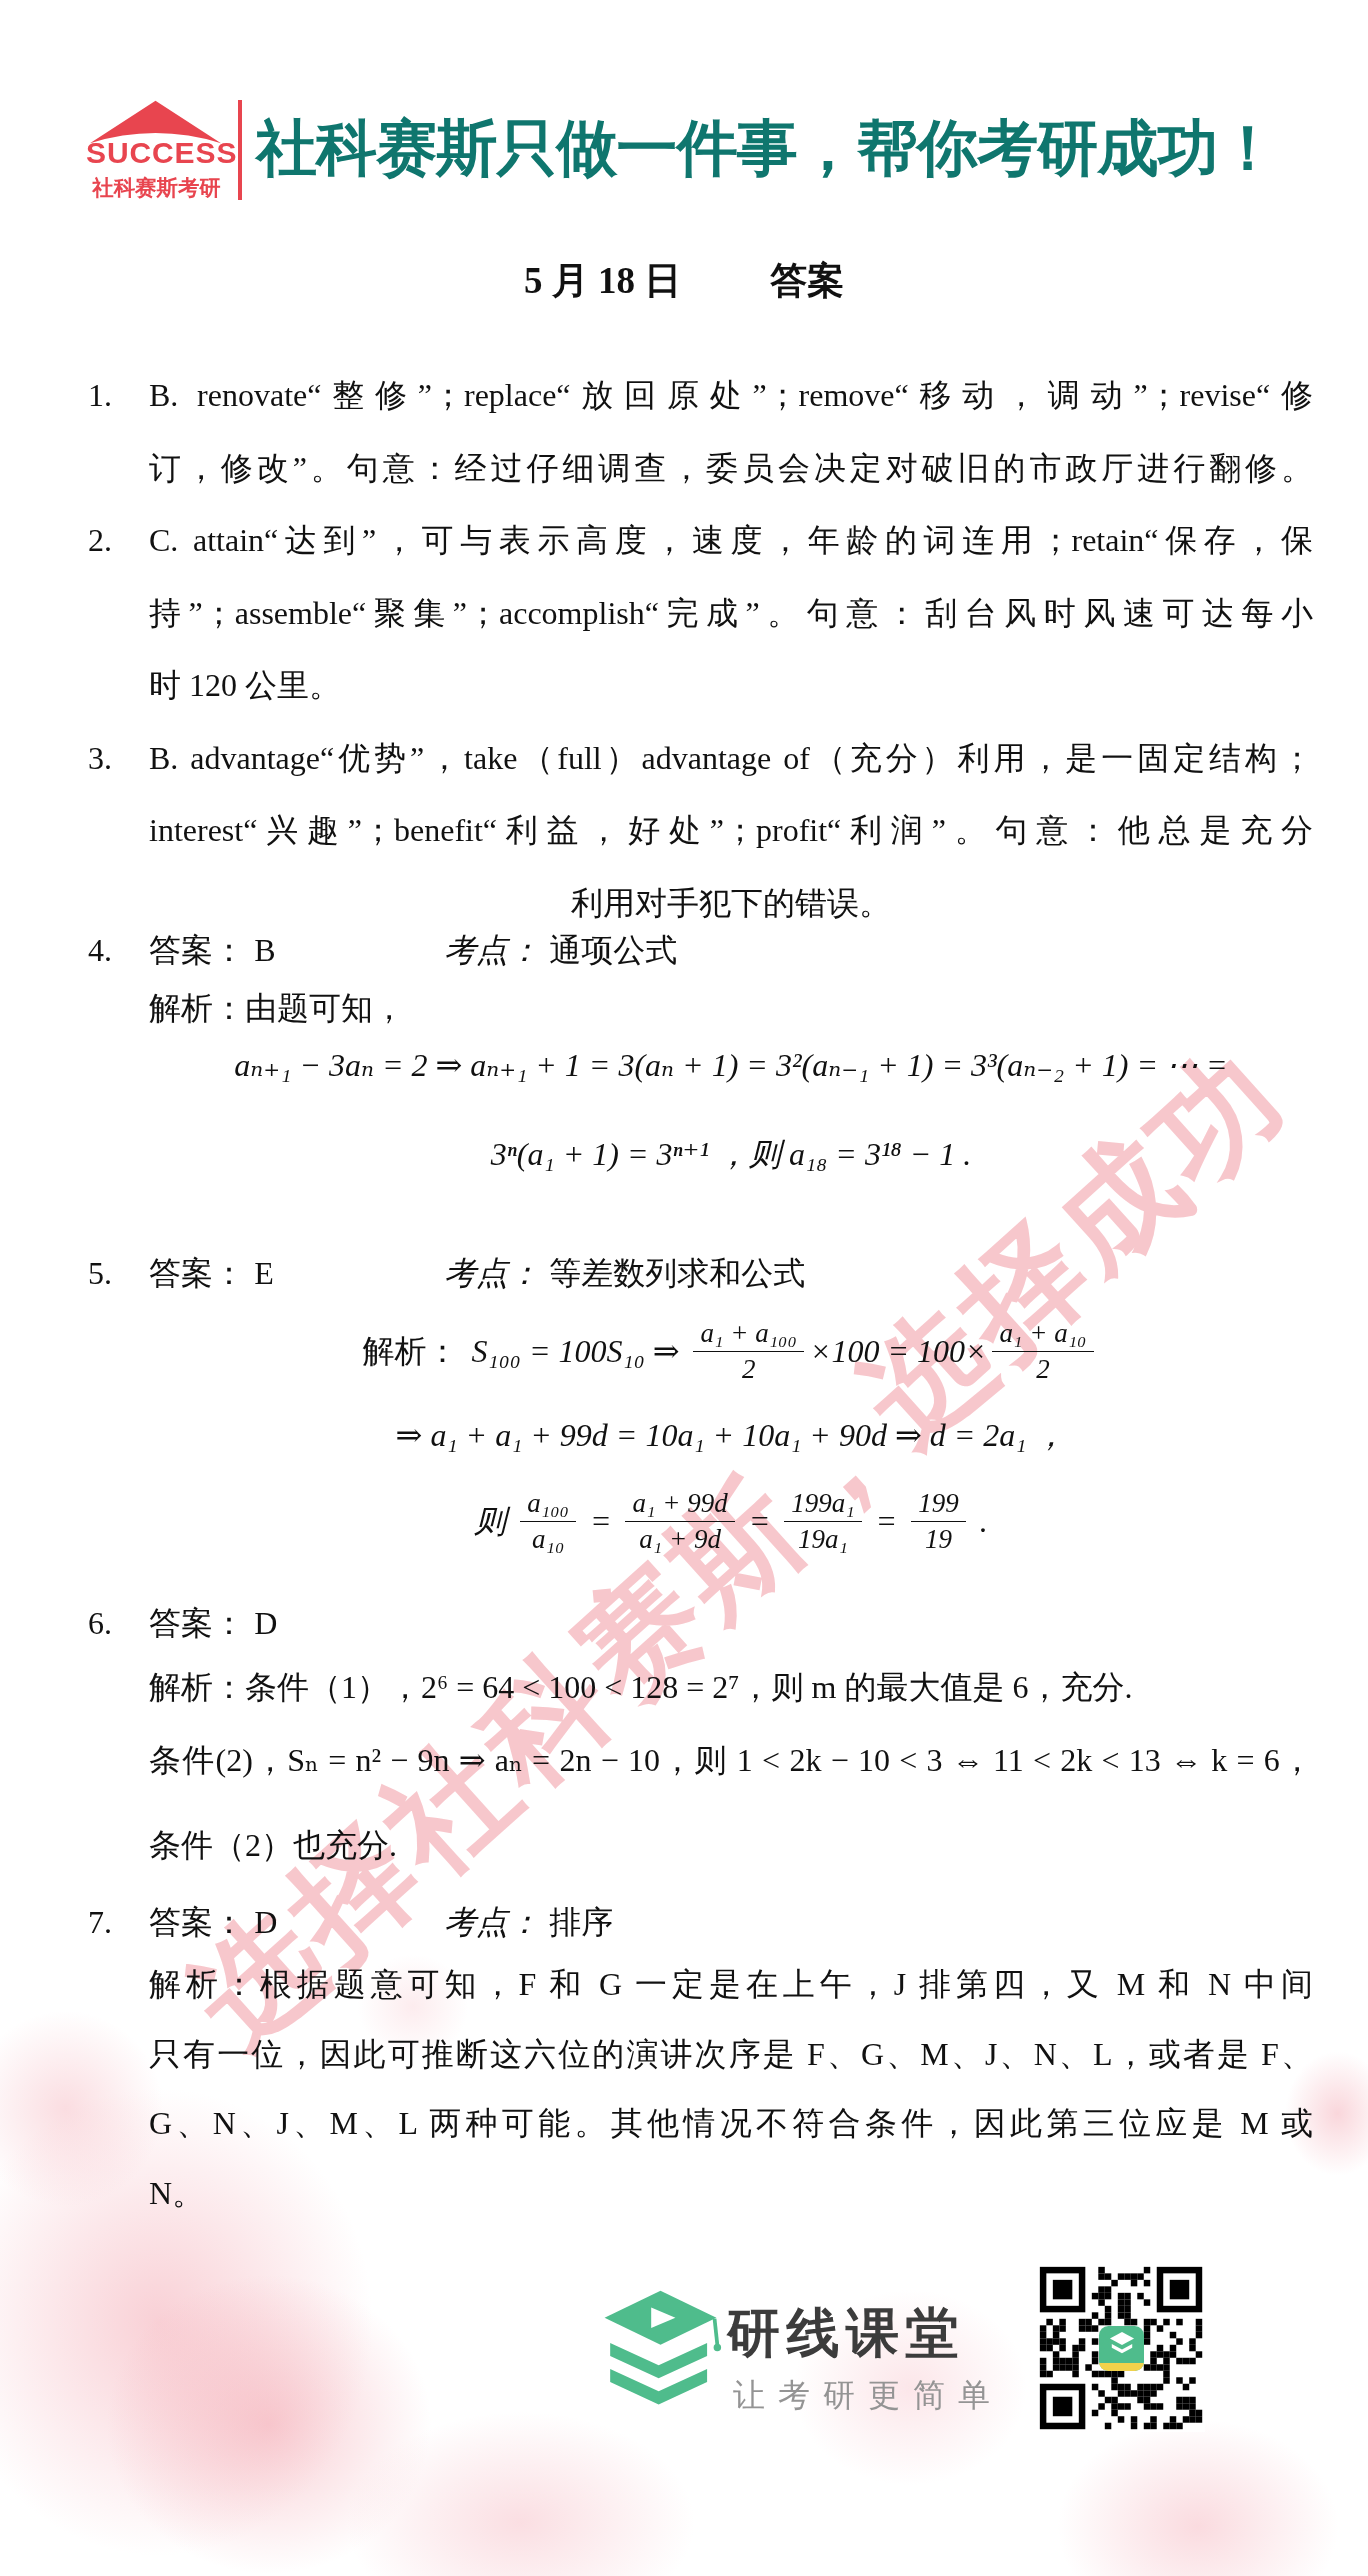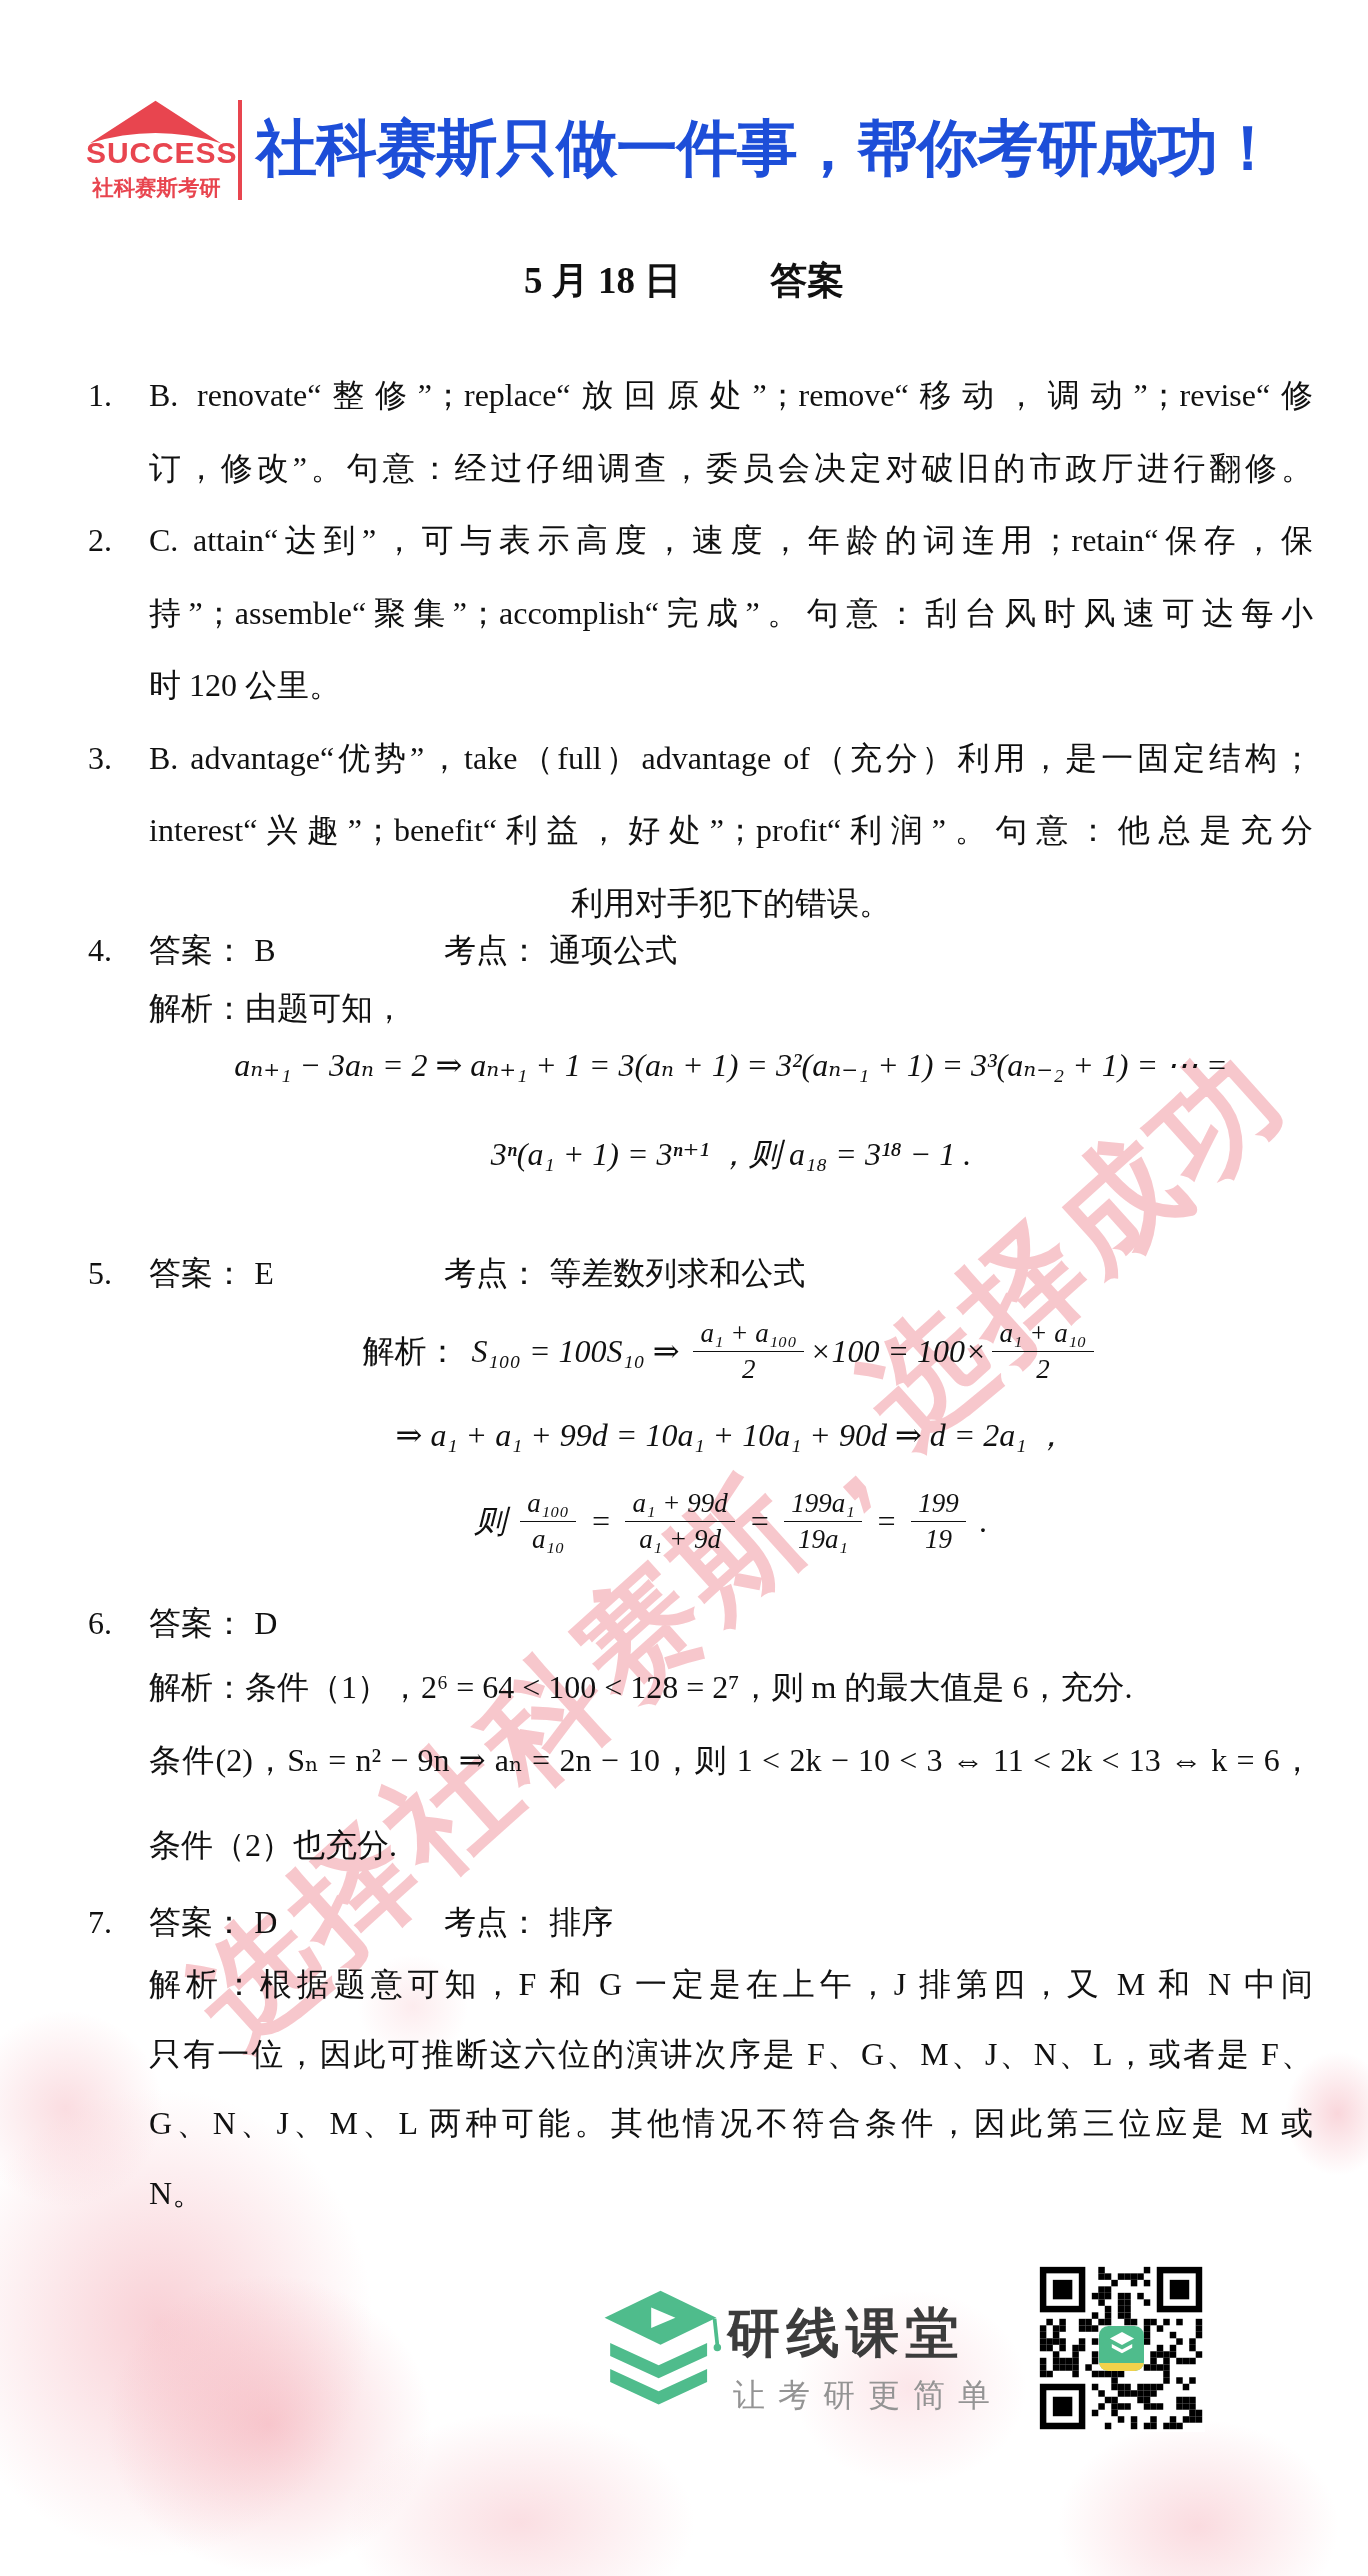--- a/index.html
+++ b/index.html
@@ -23,21 +23,21 @@
   .title-row{position:absolute;left:0;top:256px;width:100%;display:flex;
              justify-content:center;gap:89px;font-size:37px;font-weight:700;}
 
   
   .inum{position:absolute;left:88px;font-size:32px;line-height:43px;}
   .line{position:absolute;left:149px;width:1164px;font-size:32px;line-height:43px;}
   .line.fill{text-align:justify;text-align-last:justify;}
   .ans-row{position:absolute;left:149px;width:1164px;font-size:32px;line-height:43px;}
   .ans-row .albl{margin-right:9.3px;}
   .ans-row .topic{position:absolute;left:295px;top:0;}
-  .ans-row .tlbl{margin-right:9.3px;}
+  .ans-row .tlbl{margin-right:9.3px;font-style:italic;}
 
   
   .formula{position:absolute;left:149px;width:1164px;font-size:32px;line-height:46px;
            font-style:italic;display:flex;align-items:center;flex-wrap:nowrap;white-space:pre;justify-content:center;}
   .formula .explbl{font-style:normal;margin-right:13px;}
   .frac{display:inline-flex;flex-direction:column;align-items:center;vertical-align:middle;
         font-size:27px;line-height:32px;margin:0 5.6px;}
   .frac .num{border-bottom:1.9px solid #111;padding:0 7.4px 1.9px;}
   .frac .den{padding-top:1.9px;}
 
@@ -81,21 +81,21 @@
   <div class="watermark">选择社科赛斯，选择成功</div>
 
   <div class="content">
 
     <svg class="roof-svg" width="139" height="48" viewBox="0 0 150 52">
       <path d="M4 50 L75 4 L146 50 Q75 28 4 50 Z" fill="#e8454f"></path>
     </svg>
     <div class="logo-brand" style="color:#e8454f;">SUCCESS</div>
     <div class="logo-sub" style="color:#e8454f;">社科赛斯考研</div>
     <div class="hdr-divider" style="background:#e8454f;"></div>
-    <div class="slogan" style="color:#1d4ed8;">社科赛斯只做一件事，帮你考研成功！</div>
+    <div class="slogan" style="color:#0f766e;">社科赛斯只做一件事，帮你考研成功！</div>
 
     <div class="title-row">
       <span>5 月 18 日</span>
       <span>答案</span>
     </div>
 
     <div class="inum" style="top:374px;">1.</div>
     <div class="line fill" style="top:374px;">B. renovate“整修”；replace“放回原处”；remove“移动，调动”；revise“修</div>
     <div class="line fill" style="top:447px;">订，修改”。句意：经过仔细调查，委员会决定对破旧的市政厅进行翻修。</div>
 

